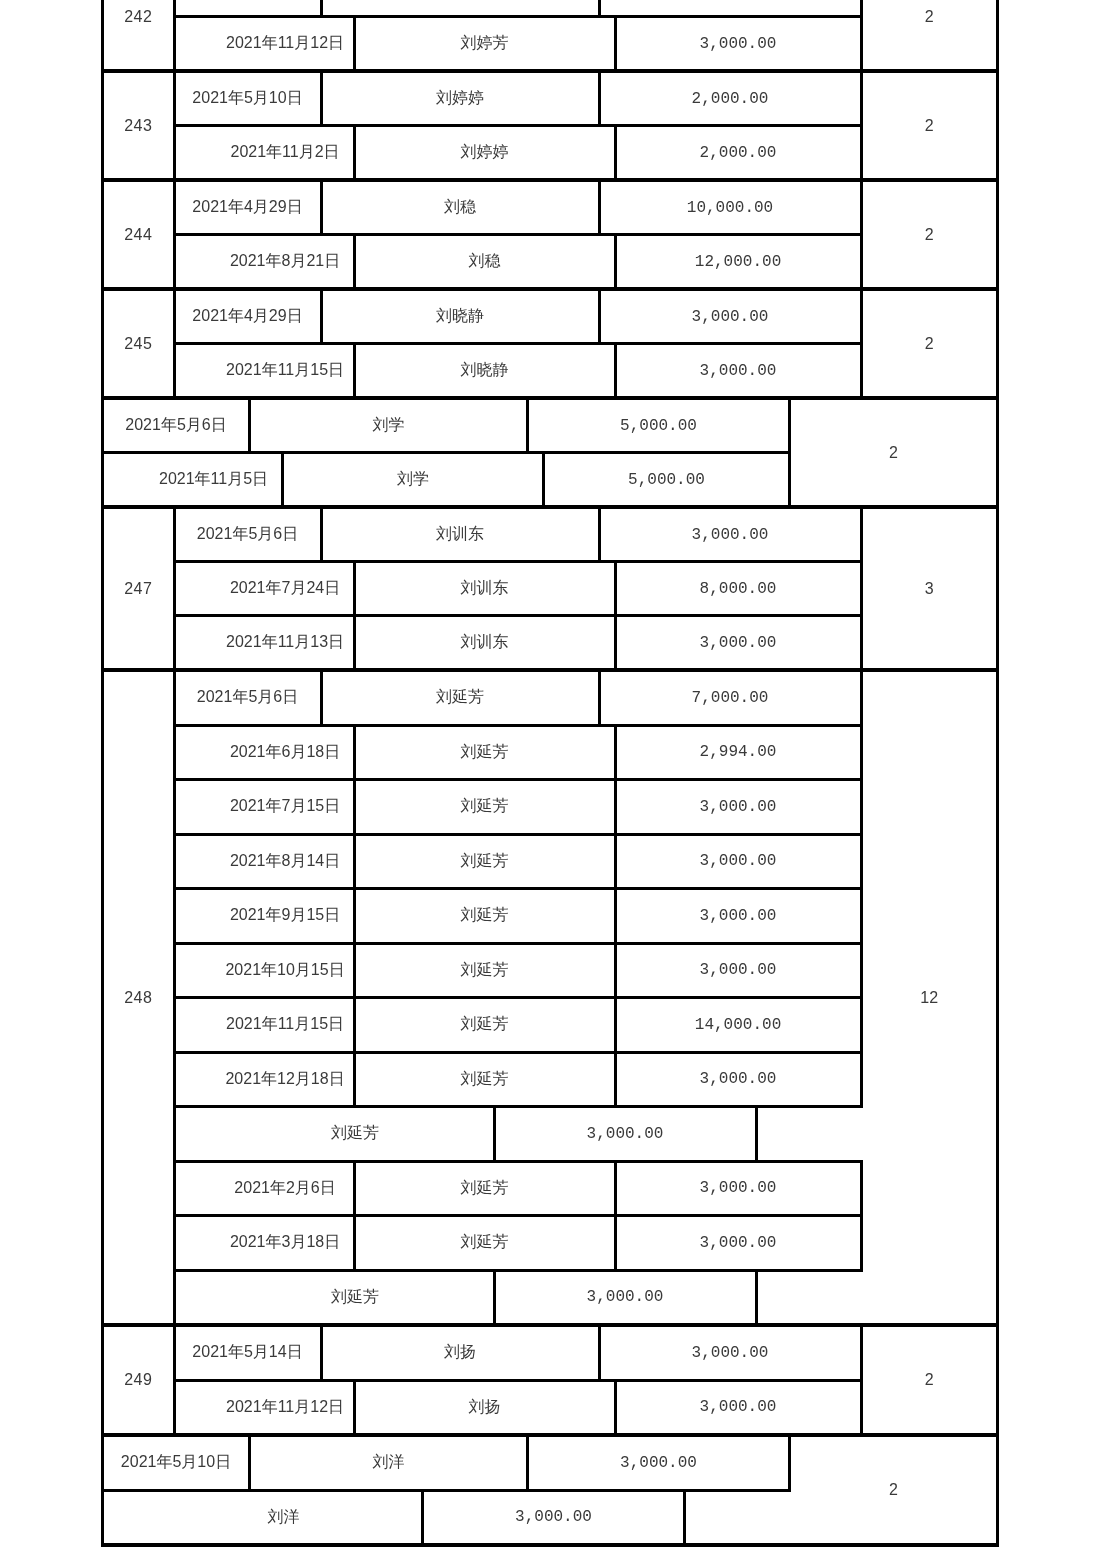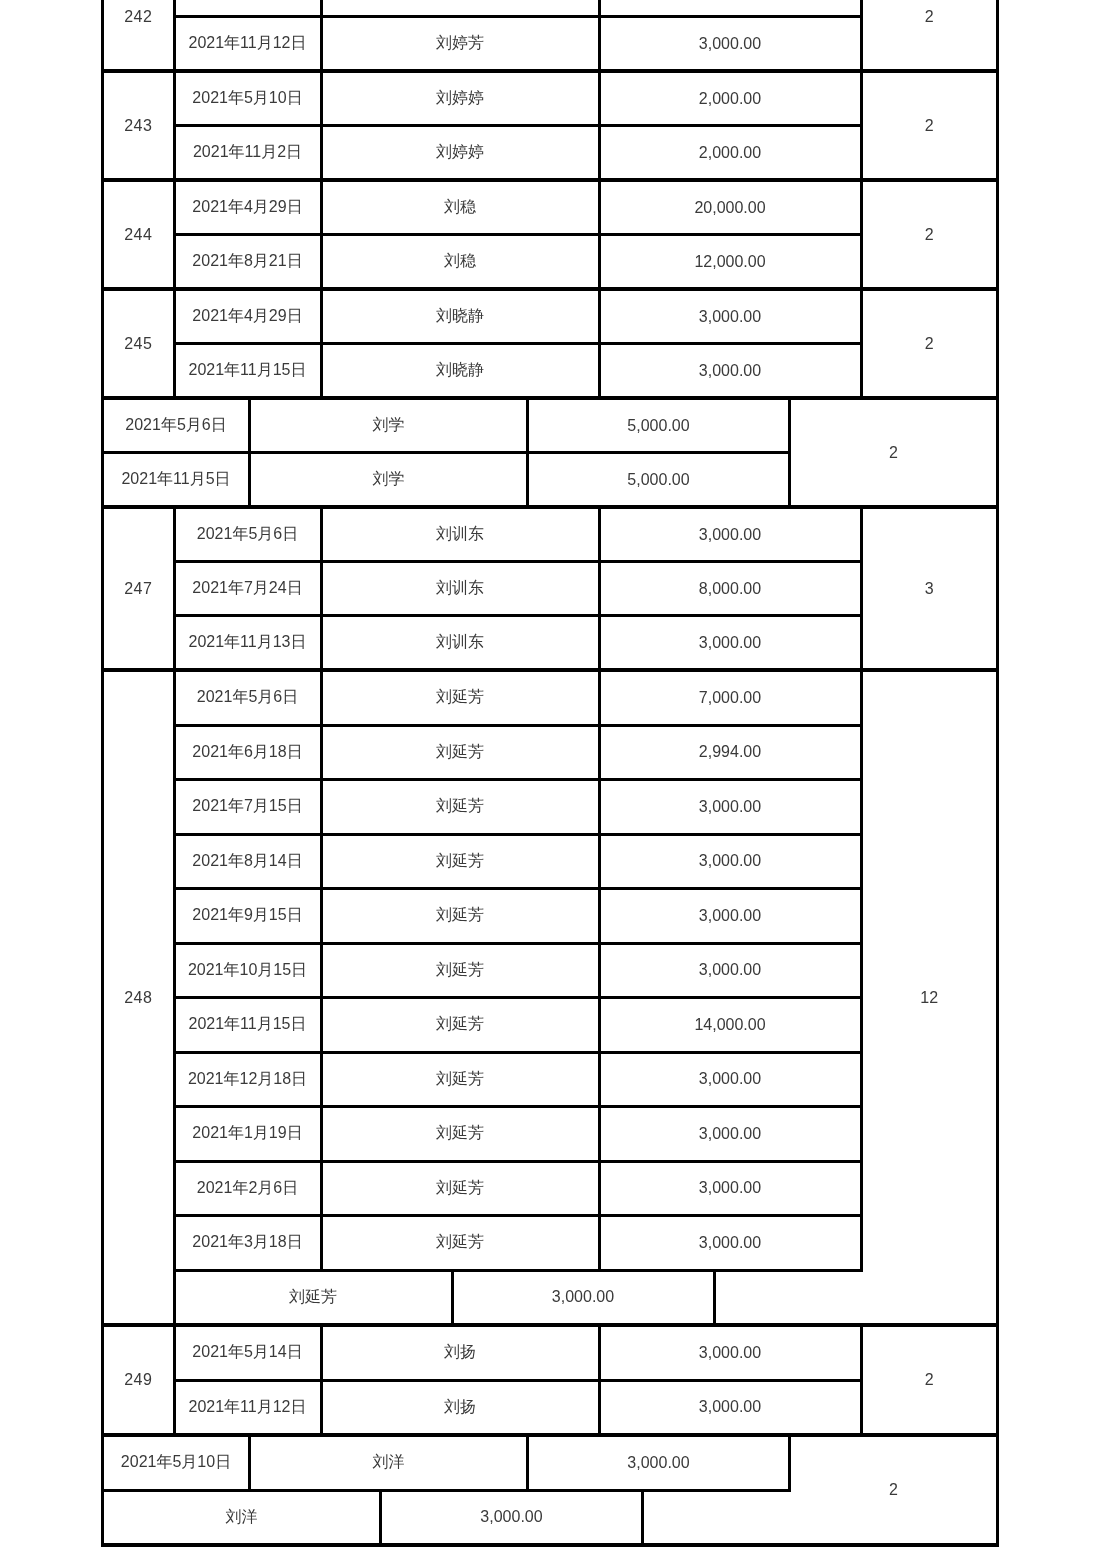--- a/index.html
+++ b/index.html
@@ -55,33 +55,34 @@
   .entry-row {
     display: flex;
     height: 51px;
     box-sizing: content-box;
   }
   .g-tall .entry-row {
     height: 51.5px;
   }
   .entry-row + .entry-row {
     border-top: 3px solid var(--border-c, #000);
+    padding-left: 42px;
   }
   .cell {
     box-sizing: border-box;
     display: flex;
     align-items: center;
     justify-content: center;
     border-right: 3px solid var(--border-c, #000);
     overflow: hidden;
     white-space: nowrap;
   }
   .cell-date   { width: 147px; }
   .cell-name   { width: 278px; }
-  .cell-amount { width: 262px; }
+  .cell-amount { width: 262px; font-family: Liberation Mono, monospace; }
 </style>
 </head>
 <body style="--page-bg: #ffffff; --border-c: #000000; --text-c: #3a3a3a;">
 
 <div class="table-wrap" id="table-root">
   <div class="group">
     <div class="col-num">242</div>
     <div class="col-entries">
   <div class="entry-row">
     <div class="cell cell-date"></div>
@@ -115,21 +116,21 @@
 </div>
     <div class="col-count">2</div>
   </div>
 
   <div class="group">
     <div class="col-num">244</div>
     <div class="col-entries">
   <div class="entry-row">
     <div class="cell cell-date">2021年4月29日</div>
     <div class="cell cell-name">刘稳</div>
-    <div class="cell cell-amount">20,000.00</div>
+    <div class="cell cell-amount">10,000.00</div>
   </div>
 
   <div class="entry-row">
     <div class="cell cell-date">2021年8月21日</div>
     <div class="cell cell-name">刘稳</div>
     <div class="cell cell-amount">12,000.00</div>
   </div>
 </div>
     <div class="col-count">2</div>
   </div>
@@ -238,21 +239,20 @@
     <div class="cell cell-amount">14,000.00</div>
   </div>
 
   <div class="entry-row">
     <div class="cell cell-date">2021年12月18日</div>
     <div class="cell cell-name">刘延芳</div>
     <div class="cell cell-amount">3,000.00</div>
   </div>
 
   <div class="entry-row">
-    <div class="cell cell-date">2021年1月19日</div>
     <div class="cell cell-name">刘延芳</div>
     <div class="cell cell-amount">3,000.00</div>
   </div>
 
   <div class="entry-row">
     <div class="cell cell-date">2021年2月6日</div>
     <div class="cell cell-name">刘延芳</div>
     <div class="cell cell-amount">3,000.00</div>
   </div>
 

